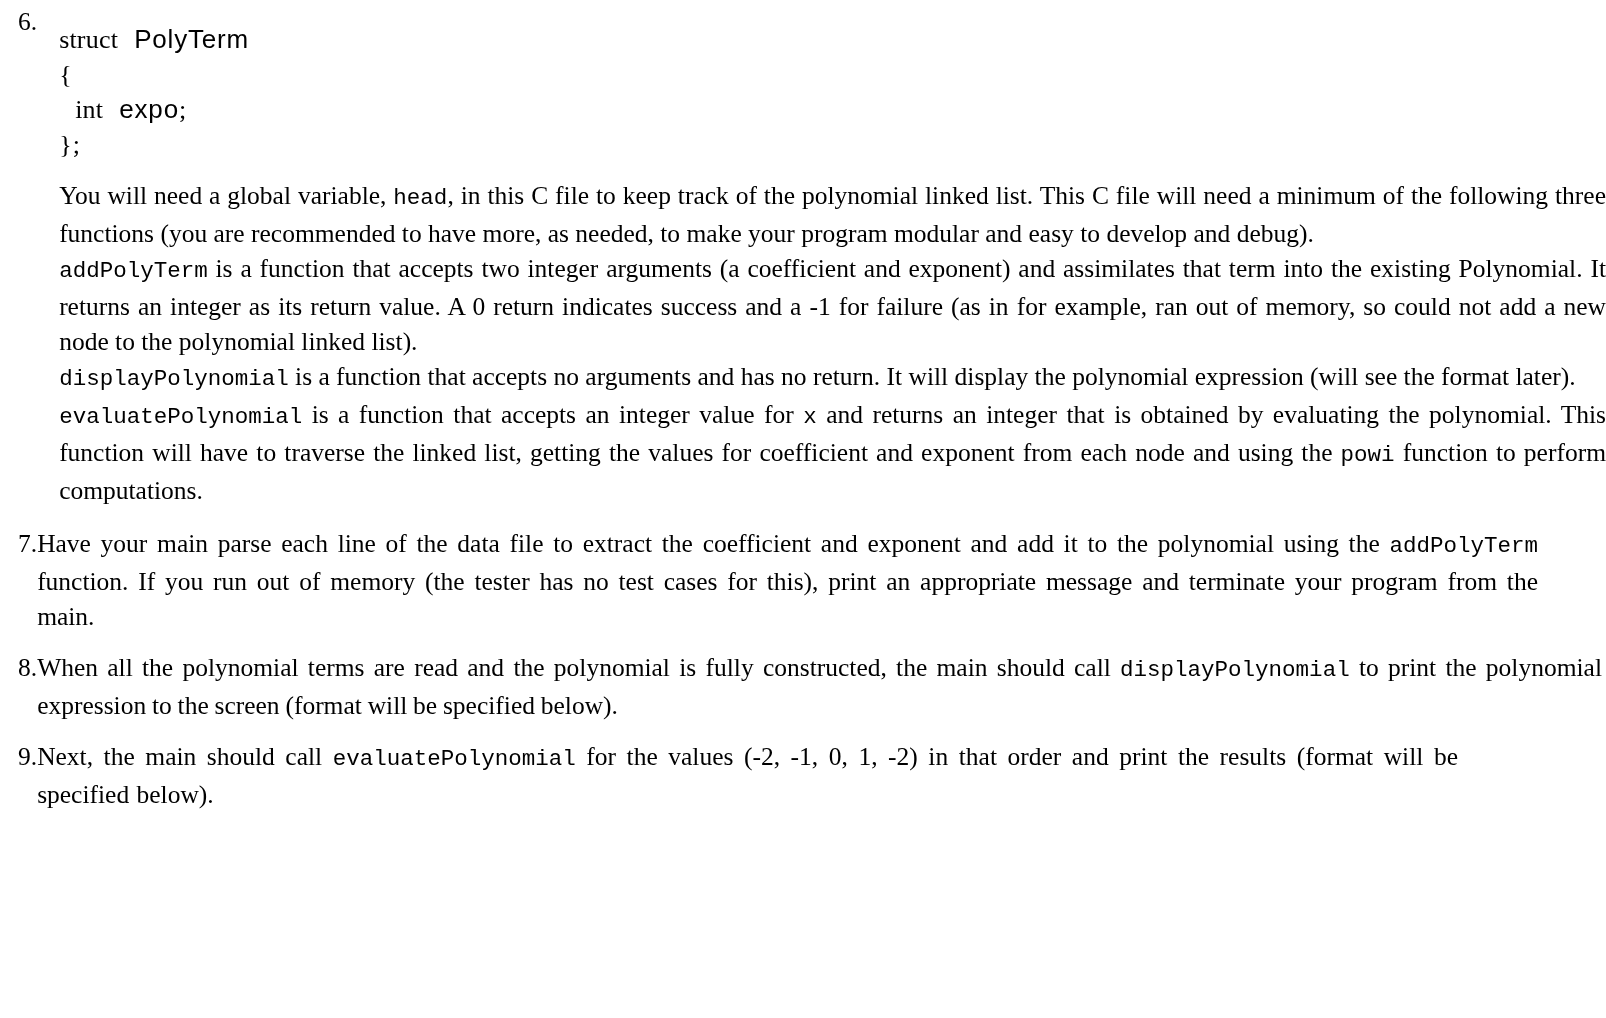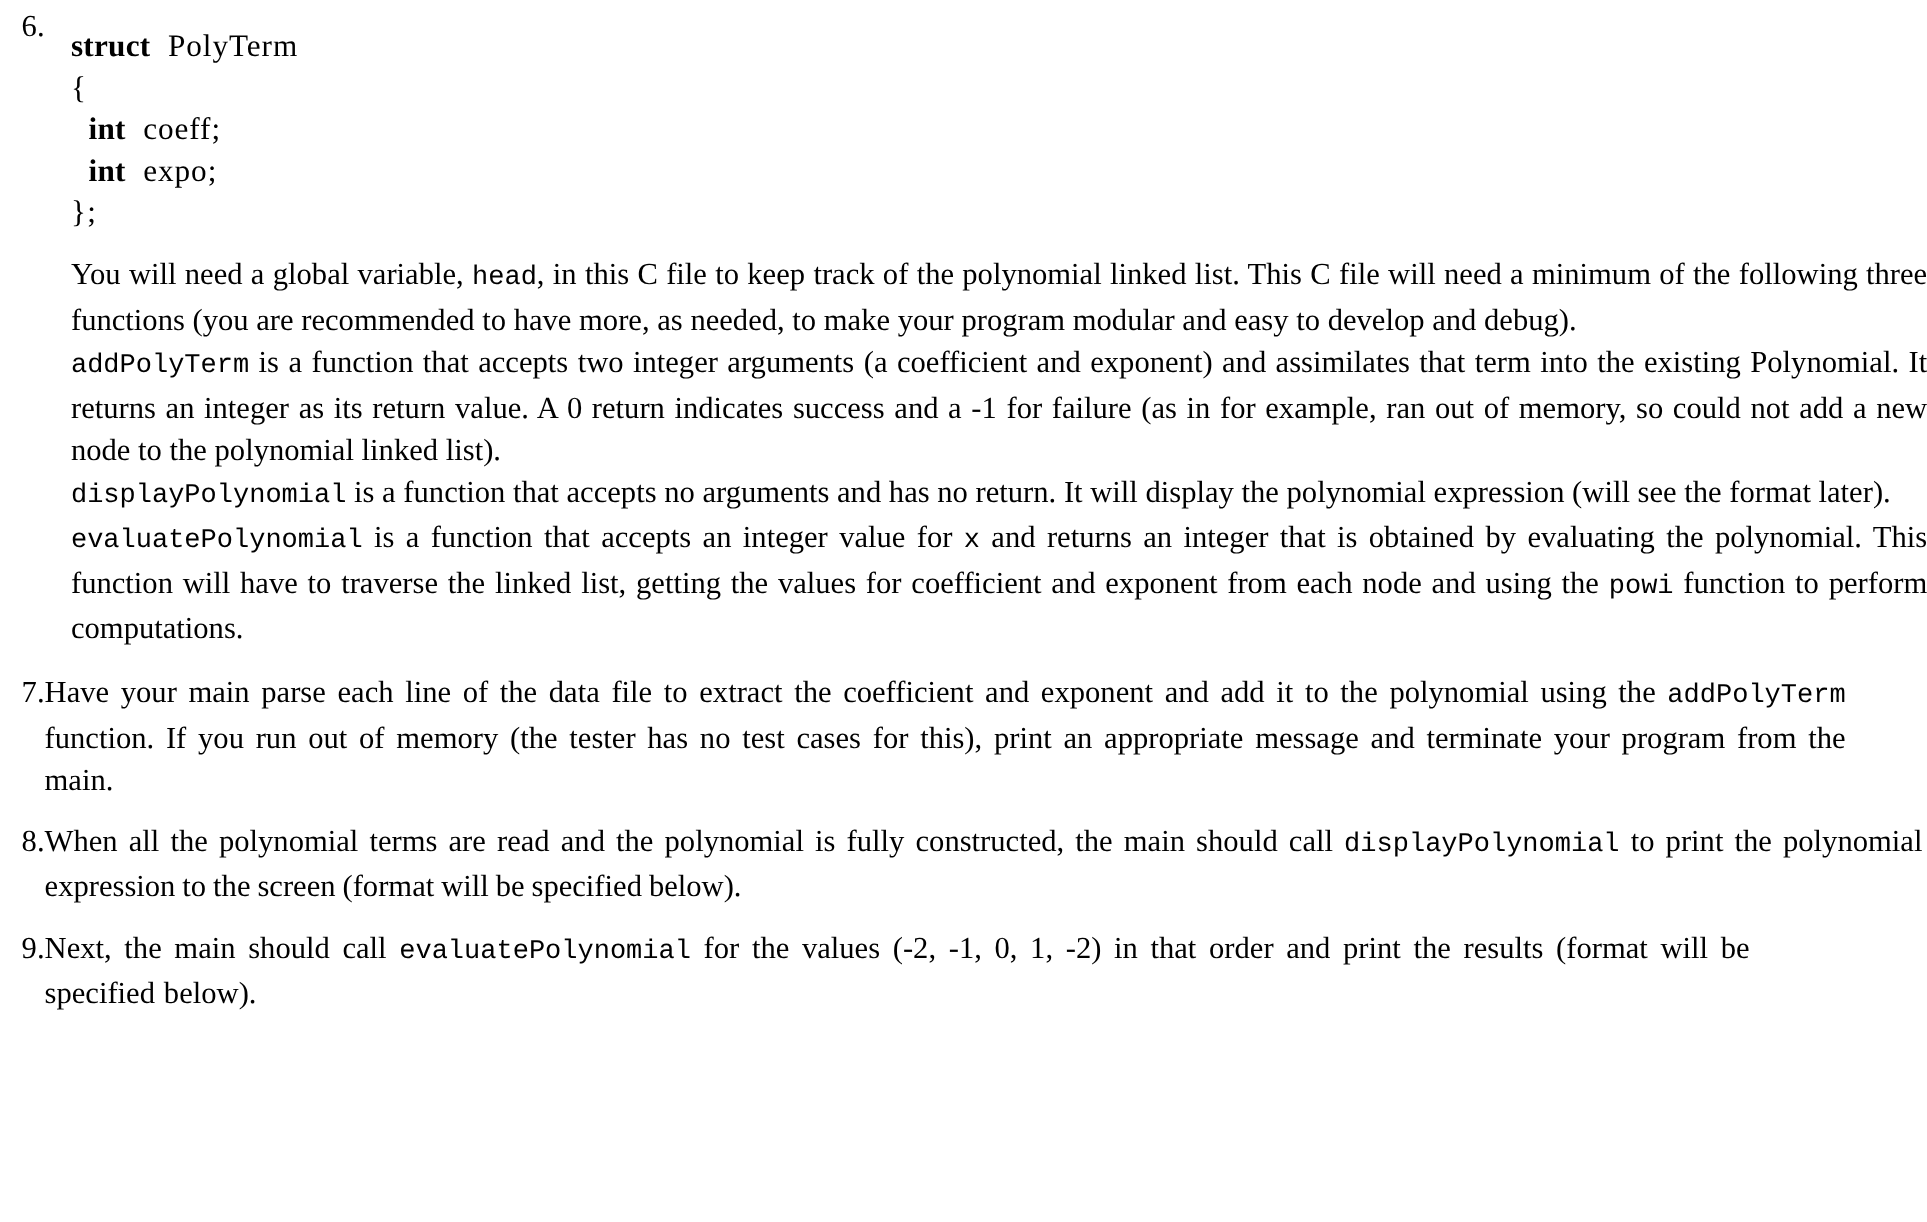--- a/index.html
+++ b/index.html
@@ -81,26 +81,26 @@
     padding-left: 22px;
   }
   .code-line {
     font-family: "Liberation Serif", "DejaVu Serif", serif;
     font-size: 26px;
     line-height: 34.5px;
     white-space: pre;
     letter-spacing: 0.6px;
   }
   .kw {
-    font-weight: bold;
+    font-weight: normal;
     font-family: "Liberation Serif", "DejaVu Serif", serif;
     letter-spacing: 0.2px;
   }
   .id {
-    font-family: Liberation Serif, serif;
+    font-family: Liberation Sans, sans-serif;
     letter-spacing: 0.8px;
   }
   .punc { letter-spacing: 1.2px; }
 
   .gap-6-7 { height: 18px; }
   .gap-7-8 { height: 16px; }
   .gap-8-9 { height: 16px; }
   .gap-top { height: 4px; }
 </style>
 </head>
@@ -113,21 +113,20 @@
   <div class="item">
     <span class="item-num">6.</span>
     <div class="item-body">
 
 
       <div class="listing">
         <div class="code-line"><span class="kw">struct</span><span class="id">&nbsp;&nbsp;</span><span class="id">PolyTerm</span></div>
 
         <div class="code-line punc">{</div>
 
-        <div class="code-line"><span class="id">&nbsp;&nbsp;</span><span class="kw">int</span><span class="id">&nbsp;&nbsp;</span><span class="id">coeff</span><span class="punc">;</span></div>
 
         <div class="code-line"><span class="id">&nbsp;&nbsp;</span><span class="kw">int</span><span class="id">&nbsp;&nbsp;</span><span class="id">expo</span><span class="punc">;</span></div>
 
 
         <div class="code-line punc">};</div>
       </div>
 
       <p class="para p-indent"><span>You will need a global variable, </span><code>head</code><span>, in this C file to keep track of the polynomial linked list. This C file will need a minimum of the following three functions (you are recommended to have more, as needed, to make your program modular and easy to develop and debug).</span></p>
 
       <p class="para p-indent"><code>addPolyTerm</code><span> is a function that accepts two integer arguments (a coefficient and exponent) and assimilates that term into the existing Polynomial. It returns an integer as its return value. A 0 return indicates success and a -1 for failure (as in for example, ran out of memory, so could not add a new node to the polynomial linked list).</span></p>

